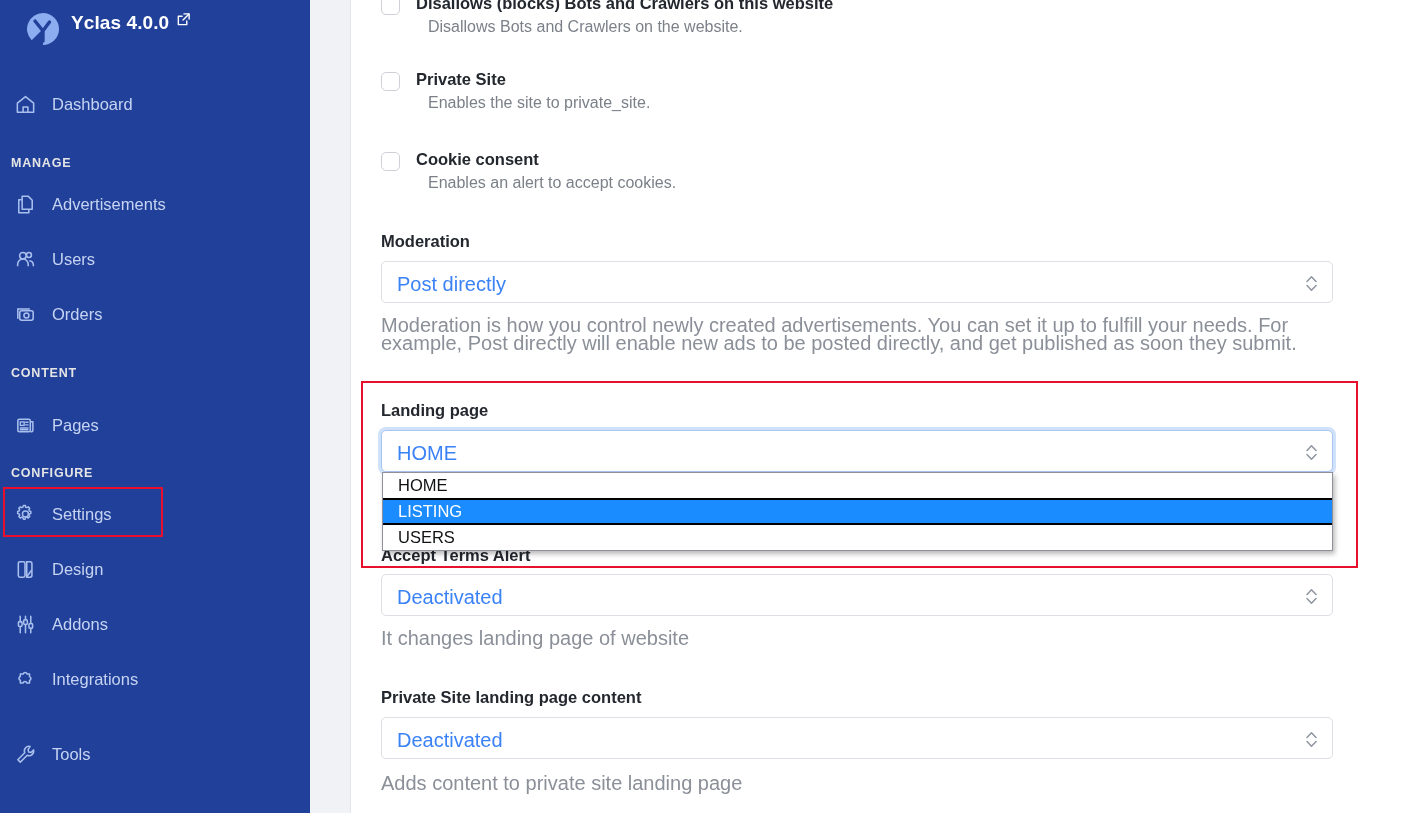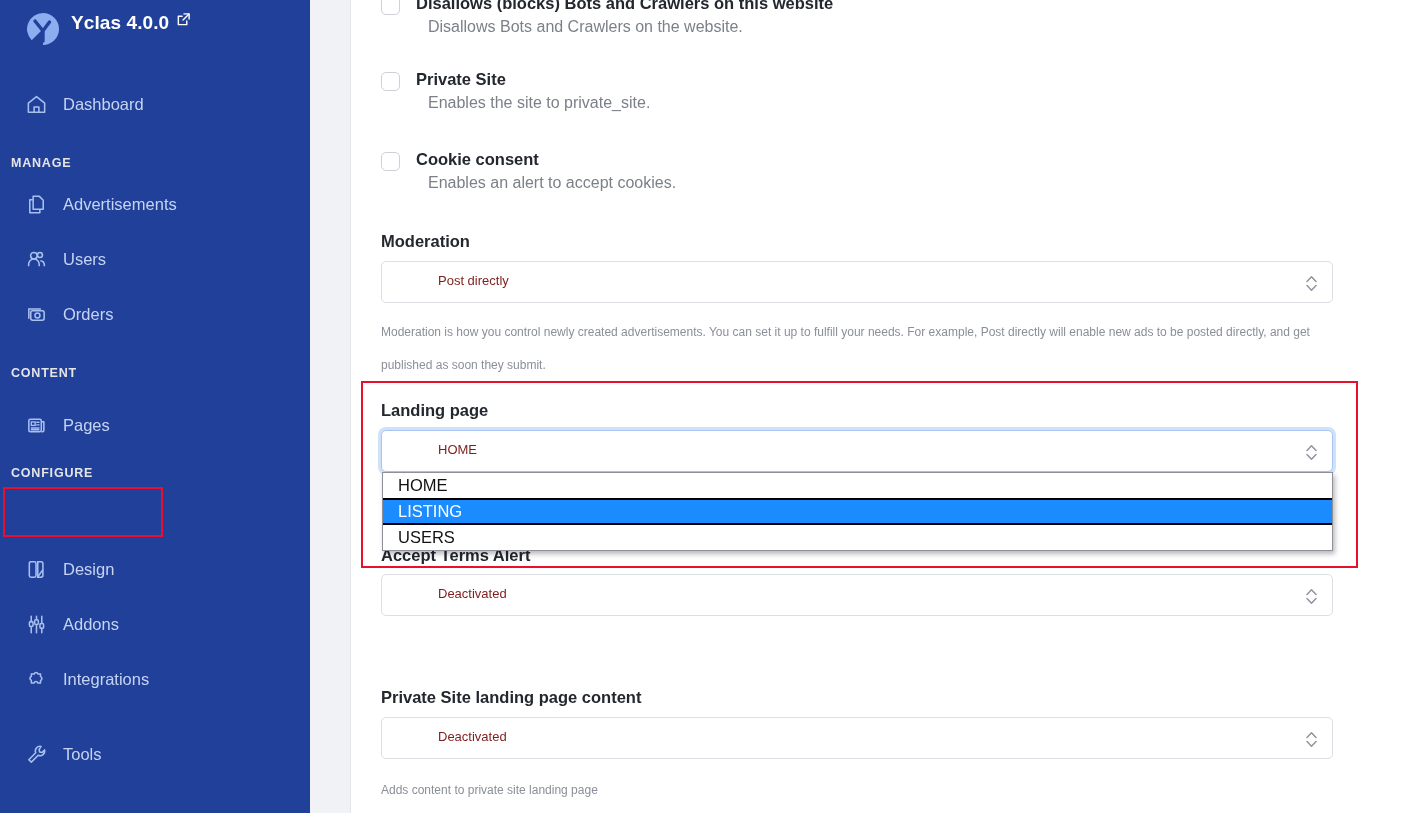--- a/index.html
+++ b/index.html
@@ -61,21 +61,21 @@
     letter-spacing: .8px;
   }
 
   .nav-item {
     position: absolute;
     left: 0;
     width: 310px;
     height: 34px;
     display: flex;
     align-items: center;
-    padding-left: 24px;
+    padding-left: 13px;
     box-sizing: border-box;
     cursor: pointer;
   }
   .nav-item .ico {
     width: 25px; height: 25px;
     flex: none;
     margin-right: 14px;
     display: flex;
     align-items: center;
     justify-content: center;
@@ -152,44 +152,43 @@
     position: absolute;
     left: 30px;
     font-size: 16.5px;
     font-weight: bold;
     color: #23272e;
     white-space: nowrap;
   }
   .field-help {
     position: absolute;
     left: 30px;
-    font-size: 12px;
+    font-size: 20px;
     color: #8a8f98;
-    line-height: 33px;
+    line-height: 18px;
     width: 960px;
   }
 
   .select-box {
     position: absolute;
     left: 30px;
     width: 952px;
     height: 42px;
     border: 1px solid #dcdfe4;
     border-radius: 5px;
     background: #fff;
     box-sizing: border-box;
     cursor: pointer;
   }
   .select-box .sel-val {
     position: absolute;
     left: 15px; top: 11px;
-    font-size: 13px;
-    color: #7f1d1d;
-    white-space: nowrap;
-    margin-left: 41px;
+    font-size: 20px;
+    color: #3b82f6;
+    white-space: nowrap;
   }
   .select-box .spin {
     position: absolute;
     right: 14px; top: 11px;
     width: 13px; height: 21px;
   }
   .select-box.focused {
     border-color: #a9c6f2;
     box-shadow: 0 0 0 3px rgba(120,170,240,.35);
   }
@@ -315,20 +314,29 @@
         <path d="M17.3 8 h2.4 v8.9 a1.6 1.6 0 0 1 -2.4 1.4" stroke="#a9c0ee" stroke-width="1.6" fill="none" stroke-linejoin="round"></path>
         <rect x="6.6" y="8.3" width="4" height="3.6" stroke="#a9c0ee" stroke-width="1.4" fill="none"></rect>
         <path d="M12.2 8.6 h2.4 M12.2 11.4 h2.4 M6.6 14.6 h8 M6.6 16.4 h8" stroke="#a9c0ee" stroke-width="1.4" stroke-linecap="round"></path>
       </svg>
     </span>
     <span class="lbl">Pages</span>
   </div>
 
   <div class="nav-section" style="top:466px">CONFIGURE</div>
 
+  <div class="nav-item" style="top:497px">
+    <span class="ico">
+      <svg viewBox="0 0 24 24" width="23" height="23">
+        <path d="M12 4.3 l1.5.5 1.3-.9 1.6 1.6-.9 1.3.5 1.5 1.6.4v2.2l-1.6.4-.5 1.5.9 1.3-1.6 1.6-1.3-.9-1.5.5-.4 1.6H9.8l-.4-1.6-1.5-.5-1.3.9L5 14.1l.9-1.3-.5-1.5-1.6-.4V8.7l1.6-.4.5-1.5-.9-1.3 1.6-1.6 1.3.9 1.5-.5.4-1.6h2.2z" stroke="#a9c0ee" stroke-width="1.5" fill="none" stroke-linejoin="round"></path>
+        <circle cx="11.9" cy="11.5" r="3.1" stroke="#a9c0ee" stroke-width="1.5" fill="none"></circle>
+      </svg>
+    </span>
+    <span class="lbl">Settings</span>
+  </div>
 
   <div class="nav-item" style="top:552px">
     <span class="ico">
       <svg viewBox="0 0 24 24" width="23" height="23">
         <rect x="4.5" y="4" width="7" height="16" rx="1.8" stroke="#a9c0ee" stroke-width="1.6" fill="none"></rect>
         <path d="M13.3 4 h3.4 a2 2 0 0 1 2 2 v12 a2 2 0 0 1 -2 2 h-3.4 z" stroke="#a9c0ee" stroke-width="1.6" fill="none"></path>
         <path d="M18.5 12.4 L13.4 19.6" stroke="#a9c0ee" stroke-width="1.6" fill="none"></path>
       </svg>
     </span>
     <span class="lbl">Design</span>
@@ -416,20 +424,21 @@
   <div class="field-label" style="top:546px">Accept Terms Alert</div>
   <div class="select-box" style="top:574px">
     <span class="sel-val">Deactivated</span>
     <span class="spin">
       <svg viewBox="0 0 13 21" width="13" height="21">
         <path d="M2 8.4 L6.5 3.8 L11 8.4" stroke="#8e949e" stroke-width="1.5" fill="none" stroke-linecap="round" stroke-linejoin="round"></path>
         <path d="M2 12.6 L6.5 17.2 L11 12.6" stroke="#8e949e" stroke-width="1.5" fill="none" stroke-linecap="round" stroke-linejoin="round"></path>
       </svg>
     </span>
   </div>
+  <div class="field-help" style="top:629px">It changes landing page of website</div>
 
   <div class="field-label" style="top:688px">Private Site landing page content</div>
   <div class="select-box" style="top:717px">
     <span class="sel-val">Deactivated</span>
     <span class="spin">
       <svg viewBox="0 0 13 21" width="13" height="21">
         <path d="M2 8.4 L6.5 3.8 L11 8.4" stroke="#8e949e" stroke-width="1.5" fill="none" stroke-linecap="round" stroke-linejoin="round"></path>
         <path d="M2 12.6 L6.5 17.2 L11 12.6" stroke="#8e949e" stroke-width="1.5" fill="none" stroke-linecap="round" stroke-linejoin="round"></path>
       </svg>
     </span>

